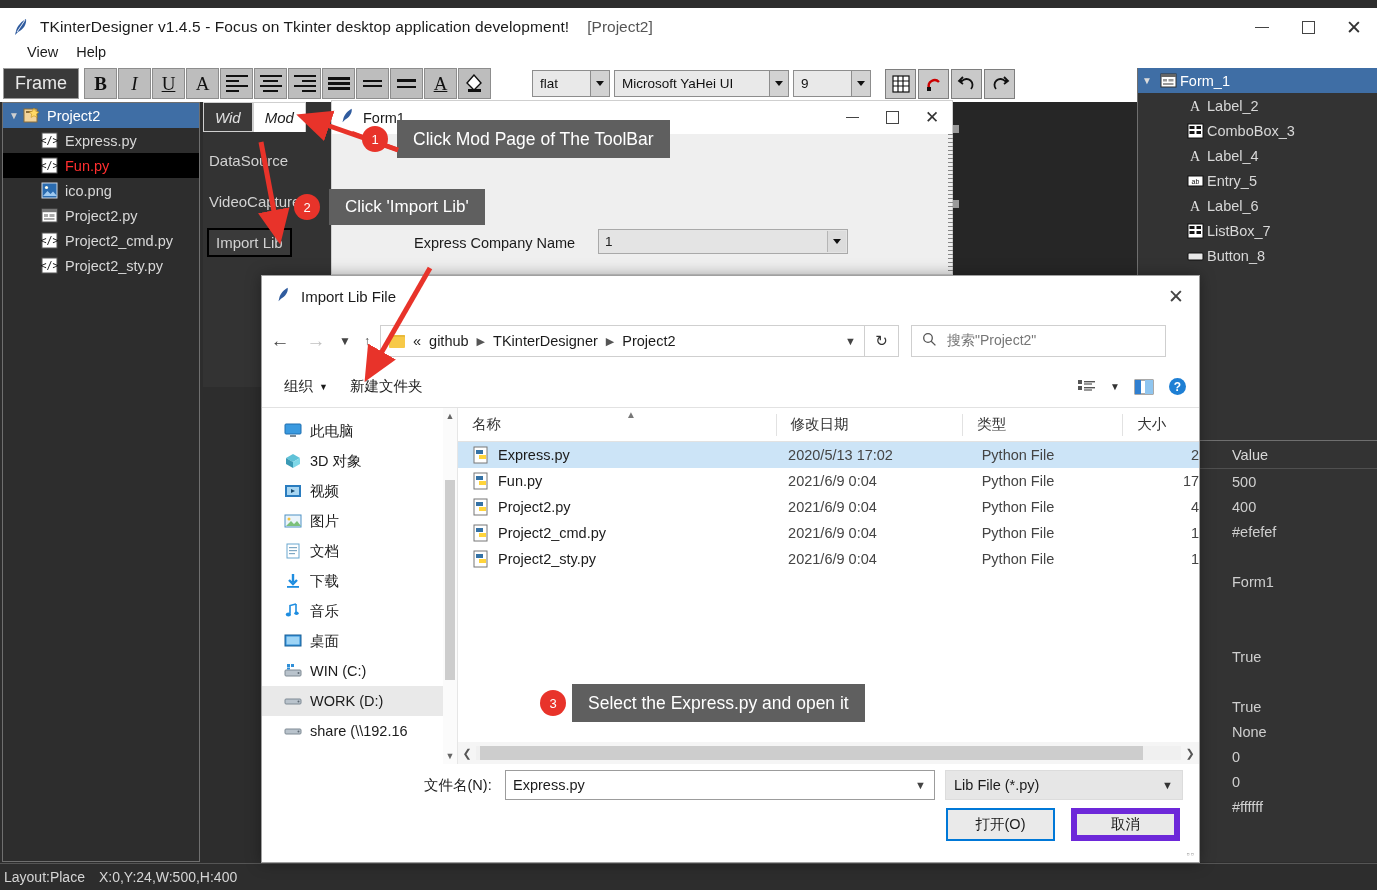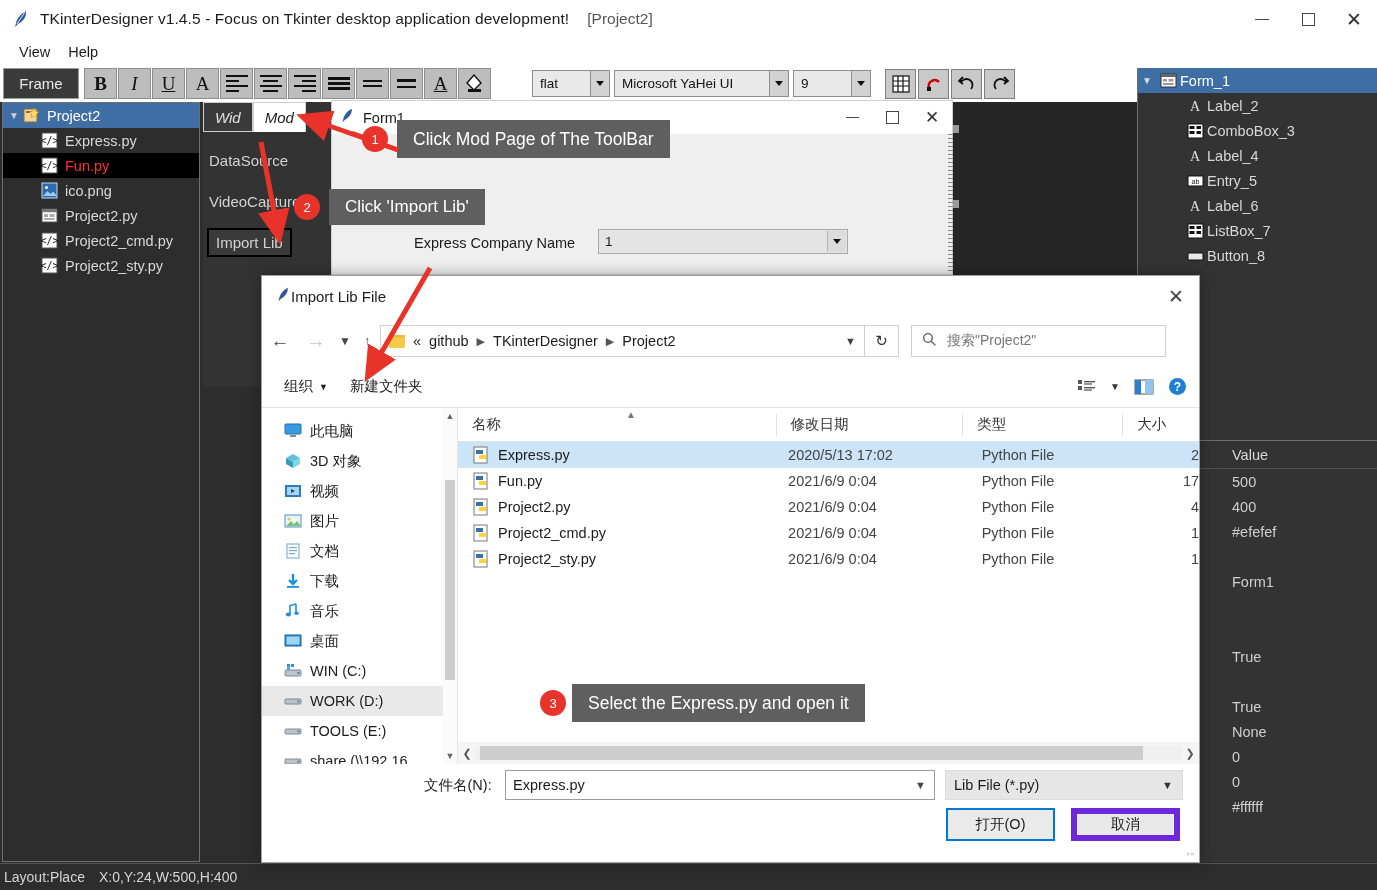--- a/index.html
+++ b/index.html
@@ -6,21 +6,21 @@
   html, body {
     width: 1377px; height: 890px;
     font-family: "Liberation Sans", sans-serif;
     overflow: hidden;
     background: #2d2d2d;
   }
   #root { position: relative; width: 1377px; height: 890px; background: #2d2d2d; }
 
   
   .app-titlebar {
-    position: absolute; left: 0; top: 0; width: 1377px; height: 38px;
+    position: absolute; left: 0; top: 8px; width: 1377px; height: 38px;
     background: #ffffff; border-bottom: 0px solid #ddd;
     display: flex; align-items: center;
   }
   .app-icon {
     margin-left: 12px; width: 18px; height: 20px; position: relative;
   }
   .app-icon svg { display: block; }
   .app-title {
     margin-left: 10px; font-size: 15.5px; color: #1b1b1b; letter-spacing: .1px;
     white-space: nowrap;
@@ -30,33 +30,33 @@
   }
   .wctrls { position: absolute; right: 0; top: 0; height: 38px; display: flex; }
   .wctrl { width: 46px; height: 38px; display:flex; align-items:center; justify-content:center; }
   .wc-min { width: 14px; height: 1px; background: #444; }
   .wc-max { width: 13px; height: 13px; border: 1px solid #444; }
   .wc-close { font-size: 19px; color: #333; line-height: 1; font-weight: 300;}
 
   
   .menubar {
     position: absolute; left: 0; top: 38px; width: 1377px; height: 27px;
-    background: #ffffff; display: flex; align-items: center; padding-left: 10px;
+    background: #ffffff; display: flex; align-items: center; padding-left: 18px;
   }
   .menu-item { font-size: 14.5px; color: #1b1b1b; padding: 2px 9px; }
 
   
   .toolbar {
     position: absolute; left: 0; top: 65px; width: 1377px; height: 37px;
     background: #ffffff; display: flex; align-items: center; padding-left: 3px;
   }
   .tb-frame {
     height: 31px; min-width: 76px; background: #3a3a3a; color: #e9e9e9;
     border: 1px solid #9a9a9a; display: flex; align-items: center; justify-content: center;
-    font-size: 15px; margin-right: 5px;
+    font-size: 18px; margin-right: 5px;
   }
   .tb-btn {
     width: 33px; height: 31px; background: #bdbdbd; border: 1px solid #8d8d8d;
     display: flex; align-items: center; justify-content: center;
     font-size: 19px; color: #111; margin-right: 1px; font-family: "Liberation Serif", serif;
   }
   .tb-align { display:flex; flex-direction: column; justify-content:center; gap: 2.5px; width: 22px; }
   .tb-align i { display:block; height: 2.5px; background: #111; }
   .tb-combo {
     height: 27px; background: #e9e9e9; border: 1px solid #8d8d8d;
@@ -172,21 +172,21 @@
   .statusbar .s2 { margin-left: 14px; }
 
   
   .dialog {
     position: absolute; left: 261px; top: 275px; width: 939px; height: 588px;
     background: #ffffff; border: 1px solid #a0a0a0;
     box-shadow: 0 0 14px rgba(0,0,0,.35);
   }
   .dlg-title { height: 40px; display:flex; align-items:center; position: relative; }
   .dlg-title .ico { margin-left: 14px; }
-  .dlg-title .txt { font-size: 15px; color: #1b1b1b; }
+  .dlg-title .txt { margin-left: 10px; font-size: 15px; color: #1b1b1b; }
   .dlg-x { position:absolute; right: 0; top:0; width: 46px; height: 40px; display:flex;align-items:center;justify-content:center; font-size:19px; color:#444; font-weight:300; }
 
   .dlg-nav { position:absolute; left:0; top:40px; width:100%; height: 50px; display:flex; align-items:center; }
   .nav-btn { width:36px; height:34px; display:flex;align-items:center;justify-content:center; font-size:19px; color:#444;}
   .nav-btn.dim { color:#c0c0c0; }
   .nav-btn.sm { width:22px; font-size:12px;}
   .addr {
     flex: 1; height: 32px; margin-left: 2px; margin-right: 8px; background:#fff;
     border:1px solid #cfcfcf; display:flex; align-items:center; position:relative; max-width: 485px;
   }
@@ -880,29 +880,20 @@
           </span>
         <span>WORK (D:)</span>
       </div>
       <div class="side-item">
         <span class="si">
             <svg width="18" height="16" viewBox="0 0 18 16">
               <rect x="1" y="6" width="16" height="5" rx="1" fill="#b9c3cc" stroke="#7e8a94"></rect>
               <circle cx="14.5" cy="8.5" r="1" fill="#5a6670"></circle>
             </svg>
           </span>
-        <span>TOOLS (E:)</span>
-      </div>
-      <div class="side-item">
-        <span class="si">
-            <svg width="18" height="16" viewBox="0 0 18 16">
-              <rect x="1" y="6" width="16" height="5" rx="1" fill="#b9c3cc" stroke="#7e8a94"></rect>
-              <circle cx="14.5" cy="8.5" r="1" fill="#5a6670"></circle>
-            </svg>
-          </span>
         <span>share (\\192.16</span>
       </div>
 
       <div class="side-scroll">
         <div class="ss-ar" style="top:0;">▲</div>
         <div class="ss-thumb"></div>
         <div class="ss-ar" style="bottom:0;">▼</div>
       </div>
     </div>
 

